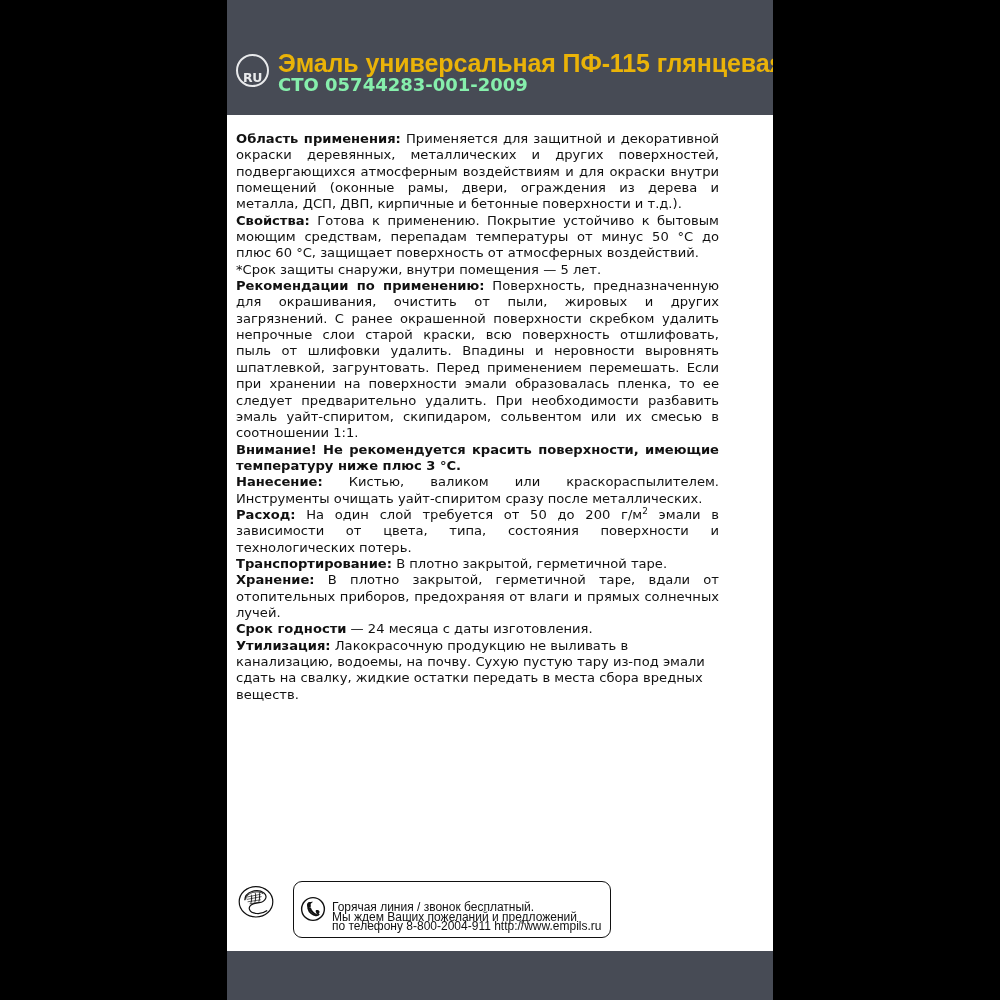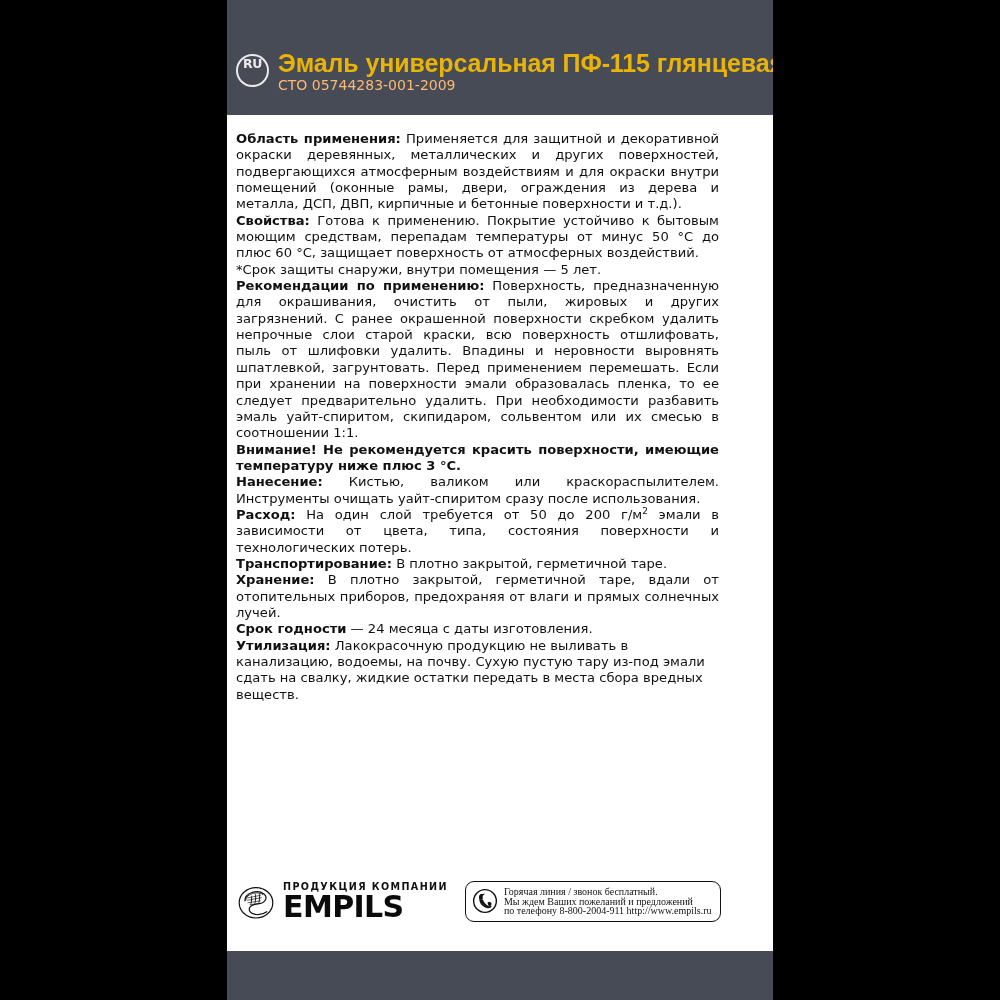--- a/index.html
+++ b/index.html
@@ -46,21 +46,21 @@
     display: flex;
     align-items: flex-start;
     gap: 9px;
   }
   .ru-badge {
     width: 29px;
     height: 29px;
     border: 2px solid #e9eaec;
     border-radius: 50%;
     display: flex;
-    align-items: flex-start;
+    align-items: flex-end;
     justify-content: center;
     flex: none;
     margin-top: 2px;
   }
   .ru-badge span {
     color: #e9eaec;
     font-size: 12.5px;
     font-weight: bold;
     letter-spacing: -0.3px;
     font-family: "DejaVu Sans", sans-serif;
@@ -69,23 +69,23 @@
   #product-title {
     color: #eab308;
     font-size: 25px;
     font-weight: bold;
     line-height: 22px;
     letter-spacing: -0.1px;
     white-space: nowrap;
     font-family: Liberation Sans, sans-serif;
   }
   #product-standard {
-    color: #fdba74;
-    font-size: 14px;
-    font-weight: normal;
+    color: #86efac;
+    font-size: 18px;
+    font-weight: bold;
     line-height: 22px;
     letter-spacing: 0px;
     white-space: nowrap;
     font-family: "DejaVu Sans", sans-serif;
   }
   
   #sheet {
     position: absolute;
     left: 0;
     top: 115px;
@@ -153,25 +153,26 @@
     border-radius: 9px;
     padding: 5px 8px 5px 6px;
     display: flex;
     align-items: center;
     gap: 6px;
     margin-top: 4px;
     background: #fff;
   }
   .hotline-icon { width: 26px; height: 26px; flex: none; }
   .hotline-lines {
-    font-size: 10px;
+    font-size: 12px;
     line-height: 9.6px;
     color: #111;
     white-space: nowrap;
-    font-family: Liberation Serif, serif;
+    font-family: Liberation Sans, sans-serif;
+    margin-top: 16px;
   }
   
   #bottom-band {
     position: absolute;
     left: 0;
     top: 951px;
     width: 546px;
     height: 49px;
     background: #474b55;
   }
@@ -213,21 +214,21 @@
 
         <p class="para"><b>Свойства:</b><span> Готова к применению. Покрытие устойчиво к бытовым моющим средствам, перепадам температуры от минус 50 °C до плюс 60 °C, защищает поверхность от атмосферных воздействий.</span></p>
 
         <p class="para"><span>*Срок защиты снаружи, внутри помещения — 5 лет.</span></p>
 
 
         <p class="para"><b>Рекомендации по применению:</b><span> Поверхность, предназначенную для окрашивания, очистить от пыли, жировых и других загрязнений. С ранее окрашенной поверхности скребком удалить непрочные слои старой краски, всю поверхность отшлифовать, пыль от шлифовки удалить. Впадины и неровности выровнять шпатлевкой, загрунтовать. Перед применением перемешать. Если при хранении на поверхности эмали образовалась пленка, то ее следует предварительно удалить. При необходимости разбавить эмаль уайт-спиритом, скипидаром, сольвентом или их смесью в соотношении 1:1.</span></p>
 
         <p class="para allbold"><span>Внимание! Не рекомендуется красить поверхности, имеющие температуру ниже плюс 3 °C.</span></p>
 
-        <p class="para"><b>Нанесение:</b><span> Кистью, валиком или краскораспылителем. Инструменты очищать уайт-спиритом сразу после использования.</span></p>
+        <p class="para"><b>Нанесение:</b><span> Кистью, валиком или краскораспылителем. Инструменты очищать уайт-спиритом сразу после металлических.</span></p>
 
         <p class="para"><b>Расход:</b><span> На один слой требуется от 50 до 200 г/м</span><sup>2</sup><span> эмали в зависимости от цвета, типа, состояния поверхности и технологических потерь.</span></p>
 
 
         <p class="para"><b>Транспортирование:</b><span> В плотно закрытой, герметичной таре.</span></p>
 
         <p class="para"><b>Хранение:</b><span> В плотно закрытой, герметичной таре, вдали от отопительных приборов, предохраняя от влаги и прямых солнечных лучей.</span></p>
 
 
         <p class="para"><b>Срок годности</b><span> — 24 месяца с даты изготовления.</span></p>
@@ -246,24 +247,20 @@
             <g stroke="#111" stroke-width="1.6">
               <path d="M28 40 L62 33"></path>
               <path d="M27 46 L64 39"></path>
               <path d="M29 52 L62 47"></path>
               <path d="M34 57 L60 53"></path>
               <path d="M38 34 C40 40, 40 48, 37 56"></path>
               <path d="M48 29 C50 37, 50 46, 47 54"></path>
               <path d="M58 28 C60 36, 60 44, 57 52"></path>
             </g>
           </svg>
-          <div class="empils-words">
-            <div class="kicker">ПРОДУКЦИЯ КОМПАНИИ</div>
-            <div class="wordmark">EMPILS</div>
-          </div>
         </div>
 
         <div class="hotline">
           <svg class="hotline-icon" viewBox="0 0 48 48">
             <circle cx="24" cy="24" r="21" fill="none" stroke="#111" stroke-width="2.6"></circle>
             <path d="M19 11 C14 11, 12 15, 13.5 19 C15 23, 18 22, 19.5 20.5 C21 19, 19 16.5, 20 14.5 C21 12.5, 23 12, 23 12 L23 10 C23 10, 21 11, 19 11 Z" fill="#111"></path>
             <path d="M20 21 C22 27, 26 31, 31 33 L31 35 C24 34, 17 28, 16 21 Z" fill="#111"></path>
             <path d="M31 33 C34 34, 36 32, 36 29 C36 26, 32 25, 30 26 C28 27, 29 30, 31 33 Z" fill="#111"></path>
             <path d="M17 13 C13 18, 15 27, 21 32 C26 36, 33 37, 35 33" fill="none" stroke="#111" stroke-width="3.4"></path>
           </svg>

